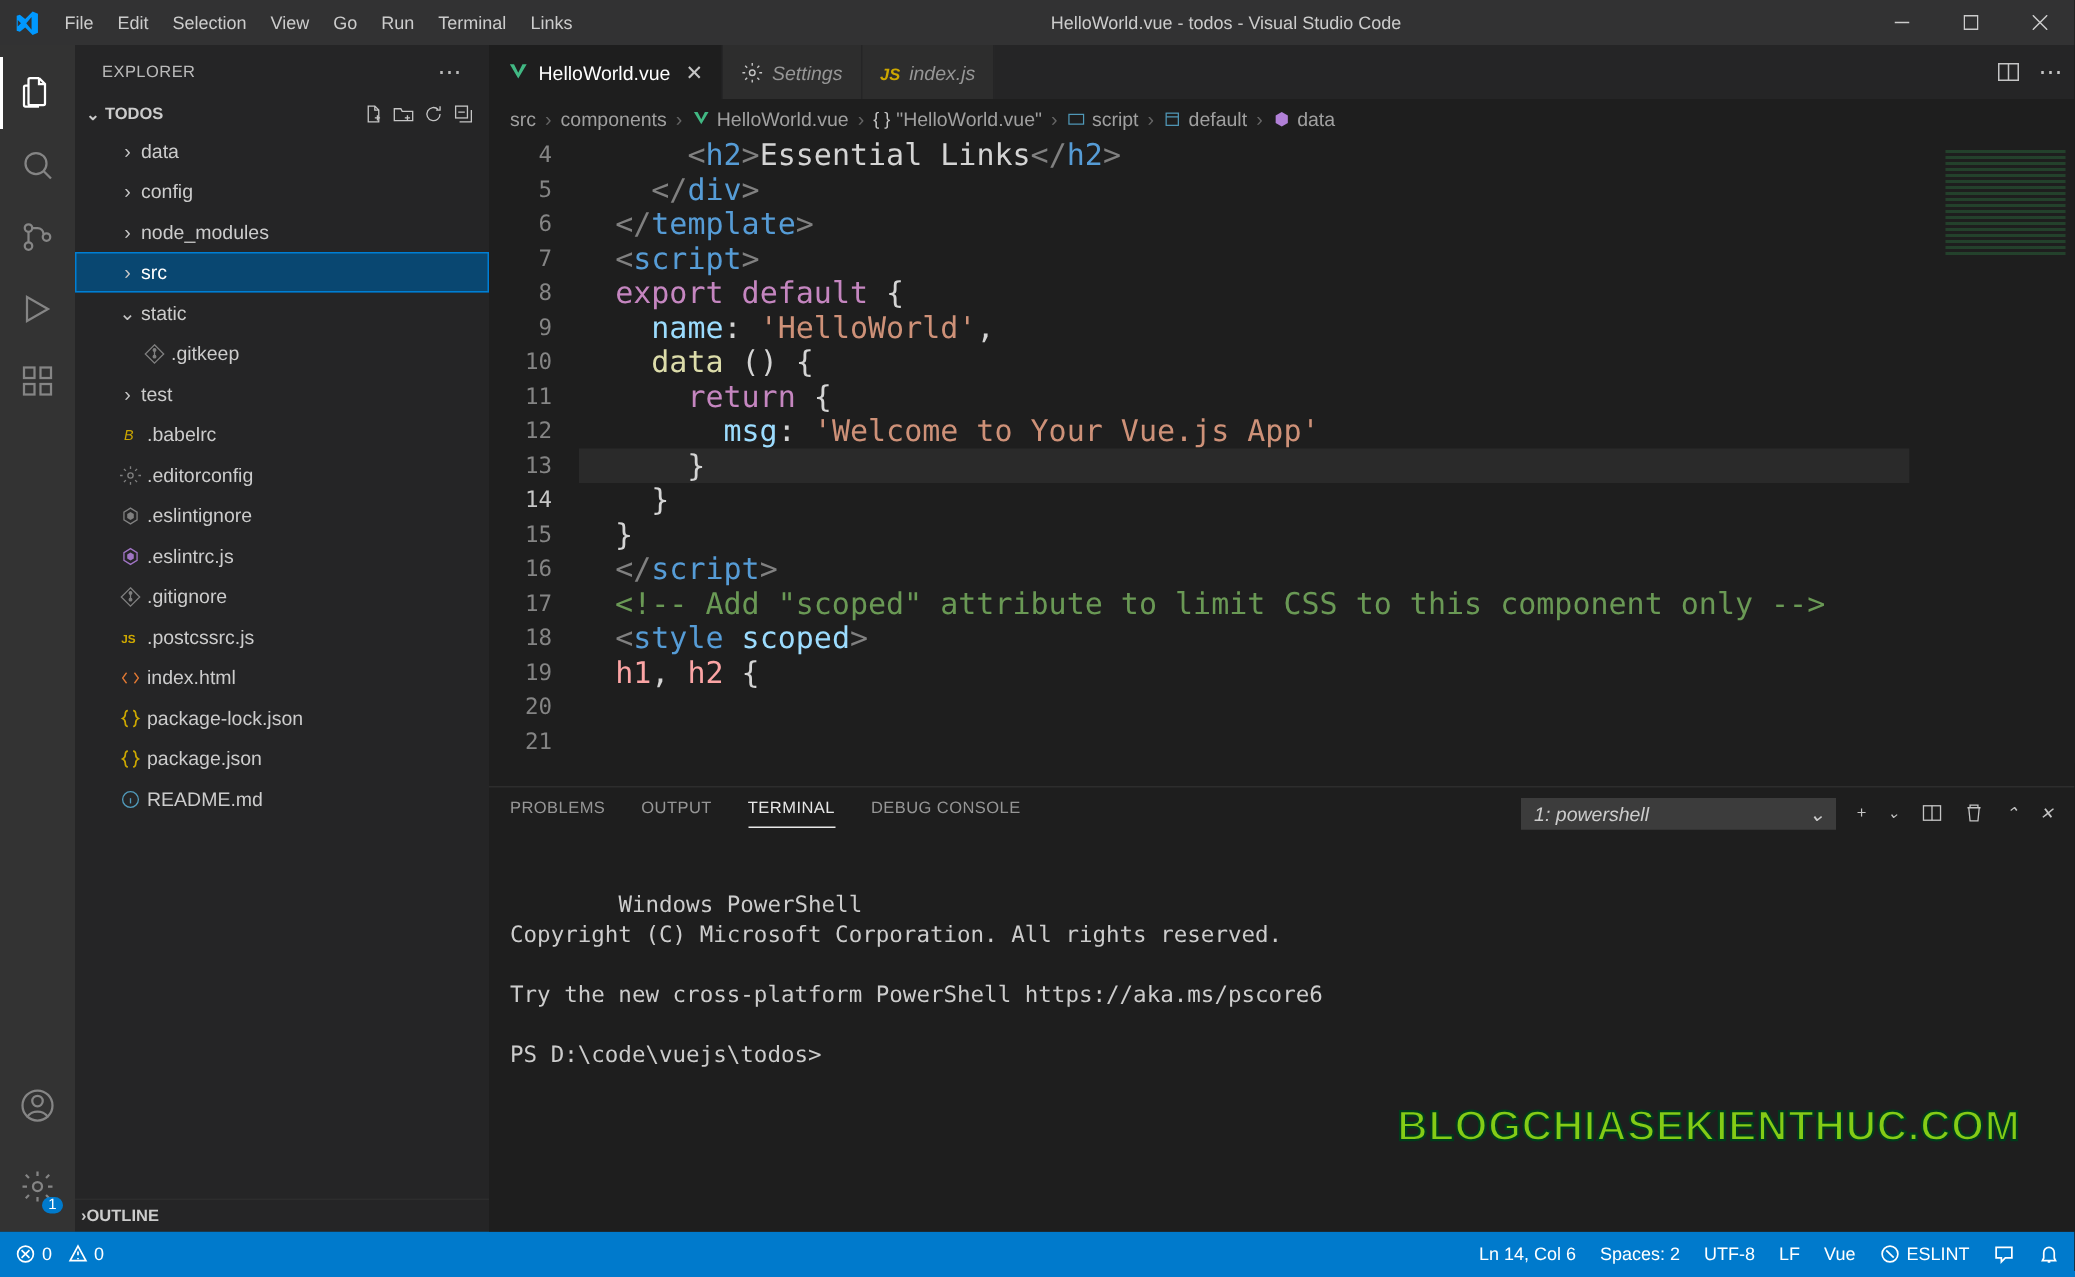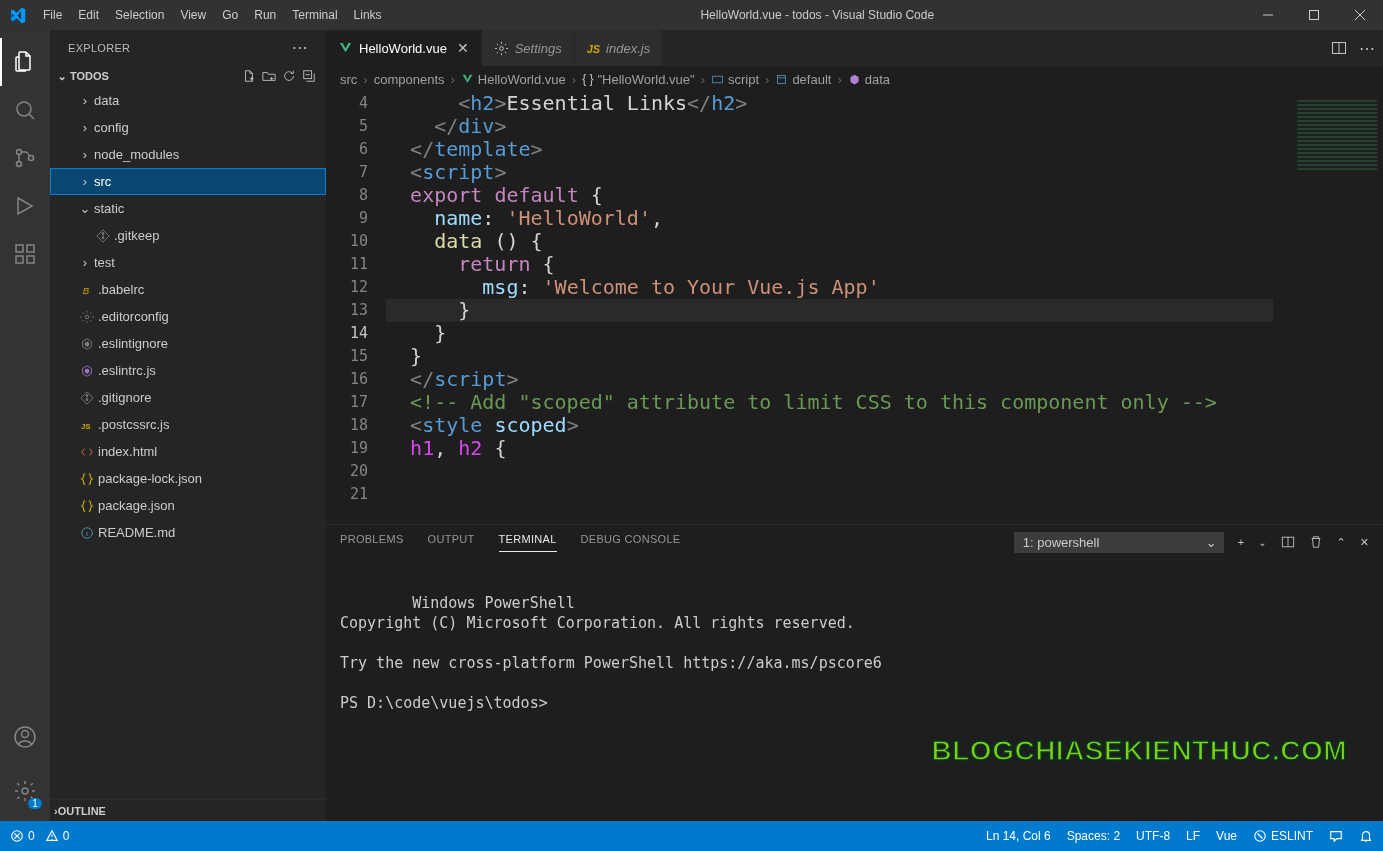--- a/index.html
+++ b/index.html
@@ -57,28 +57,28 @@
 .minimap::before { content:""; position:absolute; top:8px; right:6px; width:80px; height:70px; background:repeating-linear-gradient(#3a5 0 2px, transparent 2px 4px); opacity:.25; }
 
 .tk-tag { color:#808080; }
 .tk-name { color:#569cd6; }
 .tk-kw { color:#c586c0; }
 .tk-attr { color:#9cdcfe; }
 .tk-str { color:#ce9178; }
 .tk-fn { color:#dcdcaa; }
 .tk-var { color:#9cdcfe; }
 .tk-com { color:#6a9955; }
-.tk-sel { color:#d946ef; }
+.tk-sel { color:#fca5a5; }
 .curline { background:#2a2a2a; display:inline-block; width:100%; }
 
 .panel { height:297px; border-top:1px solid #2d2d2d; display:flex; flex-direction:column; background:#1e1e1e; }
 .panel-tabs { height:34px; display:flex; align-items:center; padding:0 14px; gap:24px; color:#969696; font-size:11px; }
 .panel-tab { letter-spacing:.3px; padding-bottom:6px; }
 .panel-tab.active { color:#e7e7e7; border-bottom:1px solid #e7e7e7; }
-.panel-right { margin-left:auto; display:flex; align-items:center; gap:14px; color:#c5c5c5; }
+.panel-right { margin-left:auto; display:flex; align-items:center; gap:14px; color:#c5c5c5;font-style:italic; }
 .term-select { background:#3c3c3c; border:1px solid #3c3c3c; color:#ccc; font-size:13px; padding:2px 6px 2px 8px; width:210px; display:flex; justify-content:space-between; align-items:center; }
 .term-body { flex:1; padding:14px 14px; font-family:Consolas,monospace; font-size:15px; line-height:20px; color:#ccc; white-space:pre-wrap; position:relative; overflow:hidden; }
 
 .watermark { position:absolute; right:36px; bottom:60px; font-family:Arial Black,Arial,sans-serif; font-weight:900; font-size:28px; color:#84cc16; -webkit-text-stroke:1.5px #003b1b; letter-spacing:0.5px; }
 
 .statusbar { height:30px; background:#007acc; color:#fff; display:flex; align-items:center; font-size:12px; padding:0 10px; gap:14px; }
 .sb-item { display:flex; align-items:center; gap:4px; }
 .sb-right { margin-left:auto; display:flex; gap:16px; }
 
 svg { display:block; }

